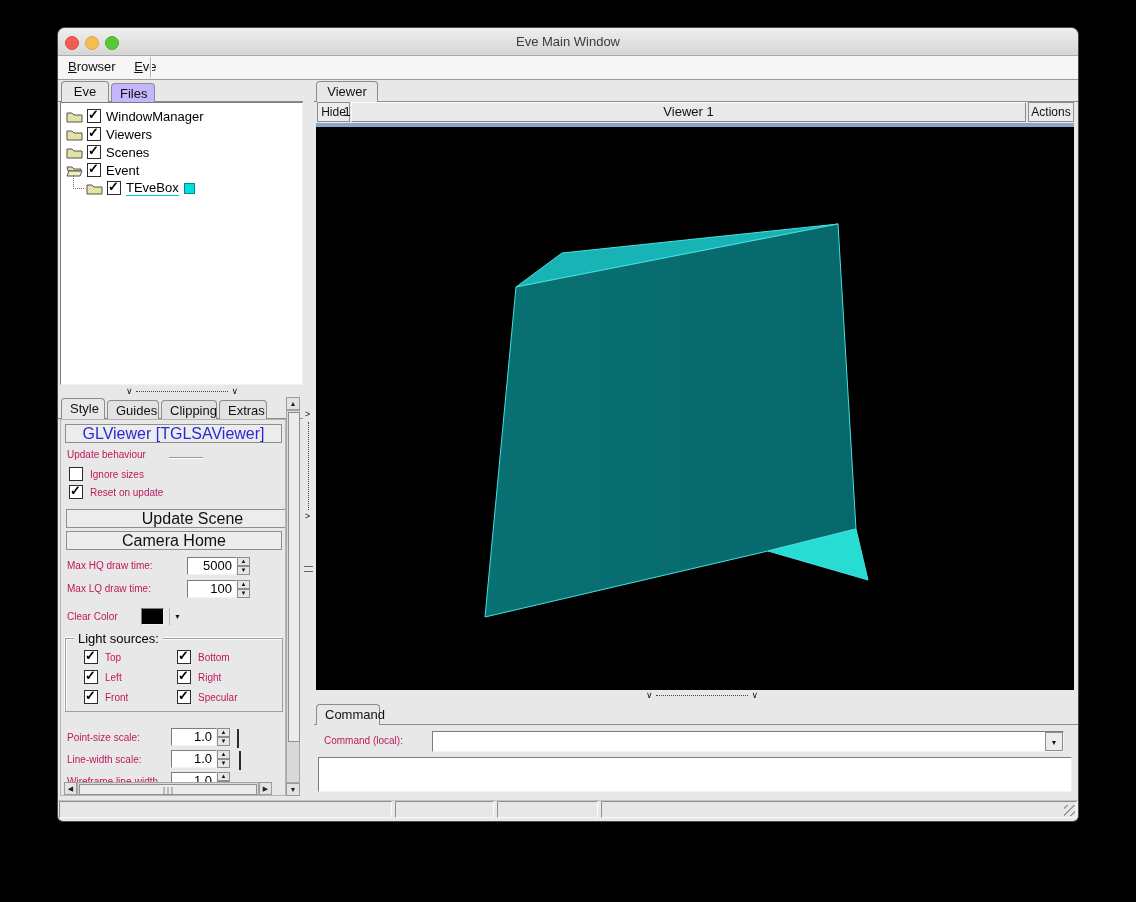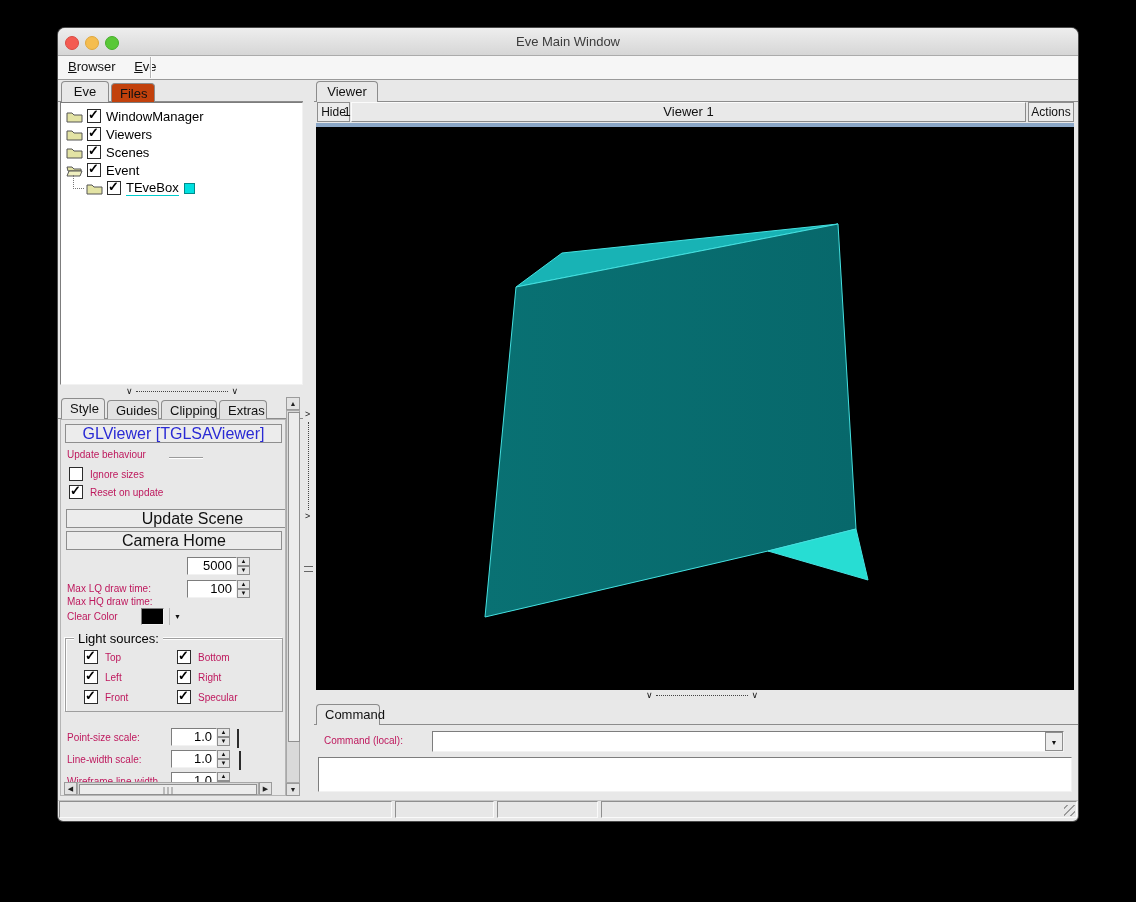--- a/index.html
+++ b/index.html
@@ -78,21 +78,21 @@
 
   <div class="abs menubar">
     <span class="menu-item">Browser</span>
     <span class="menu-item" style="margin-left:14px;">Eve</span>
     <div class="abs menu-sep"></div>
   </div>
 
   <div class="abs" style="left:0;top:52px;width:245px;height:22px;">
     <div class="abs tabline" style="left:0;top:21px;width:245px;"></div>
     <div class="abs tab active" style="left:3px;top:1px;width:48px;height:21px;">Eve</div>
-    <div class="abs tab" style="left:53px;top:3px;width:44px;height:19px;background:#c2410c;">Files</div>
+    <div class="abs tab" style="left:53px;top:3px;width:44px;height:19px;background:#c4b5fd;">Files</div>
   </div>
 
   <div class="abs sunken" style="left:2px;top:74px;width:243px;height:283px;">
 
     <div class="tree-row" style="top:5px;">
       <svg class="folder" width="17" height="13">
           <path d="M1 3 h5 l2 2 h8 v7 h-15 z" fill="#e3e3a4" stroke="#555" stroke-width="1"></path>
         </svg>
       <span class="chk on"></span>
       <span style="margin-left:5px;">WindowManager</span>
@@ -162,21 +162,21 @@
     </div>
     <div class="abs" style="left:8px;top:65px;display:flex;align-items:center;">
       <span class="chk on"></span>
       <span class="lbl" style="margin-left:7px;text-align:center;">Reset on update</span>
     </div>
 
     <div class="abs btn" style="left:5px;top:89px;width:253px;height:19px;line-height:17px;">Update Scene</div>
     <div class="abs btn" style="left:5px;top:111px;width:216px;height:19px;line-height:17px;">Camera Home</div>
 
     
-    <span class="abs lbl" style="left:6px;top:140px;margin-top:36px;">Max HQ draw time:</span>
+    <span class="abs lbl" style="left:6px;top:140px;">Max HQ draw time:</span>
     <div class="abs spinfield" style="left:126px;top:137px;width:50px;height:18px;">5000</div>
     <div class="abs spinbtns" style="left:176px;top:137px;height:18px;">
       <div class="spinbtn">▲</div>
       <div class="spinbtn">▼</div>
     </div>
     
     <span class="abs lbl" style="left:6px;top:163px;">Max LQ draw time:</span>
     <div class="abs spinfield" style="left:126px;top:160px;width:50px;height:18px;">100</div>
     <div class="abs spinbtns" style="left:176px;top:160px;height:18px;">
       <div class="spinbtn">▲</div>

